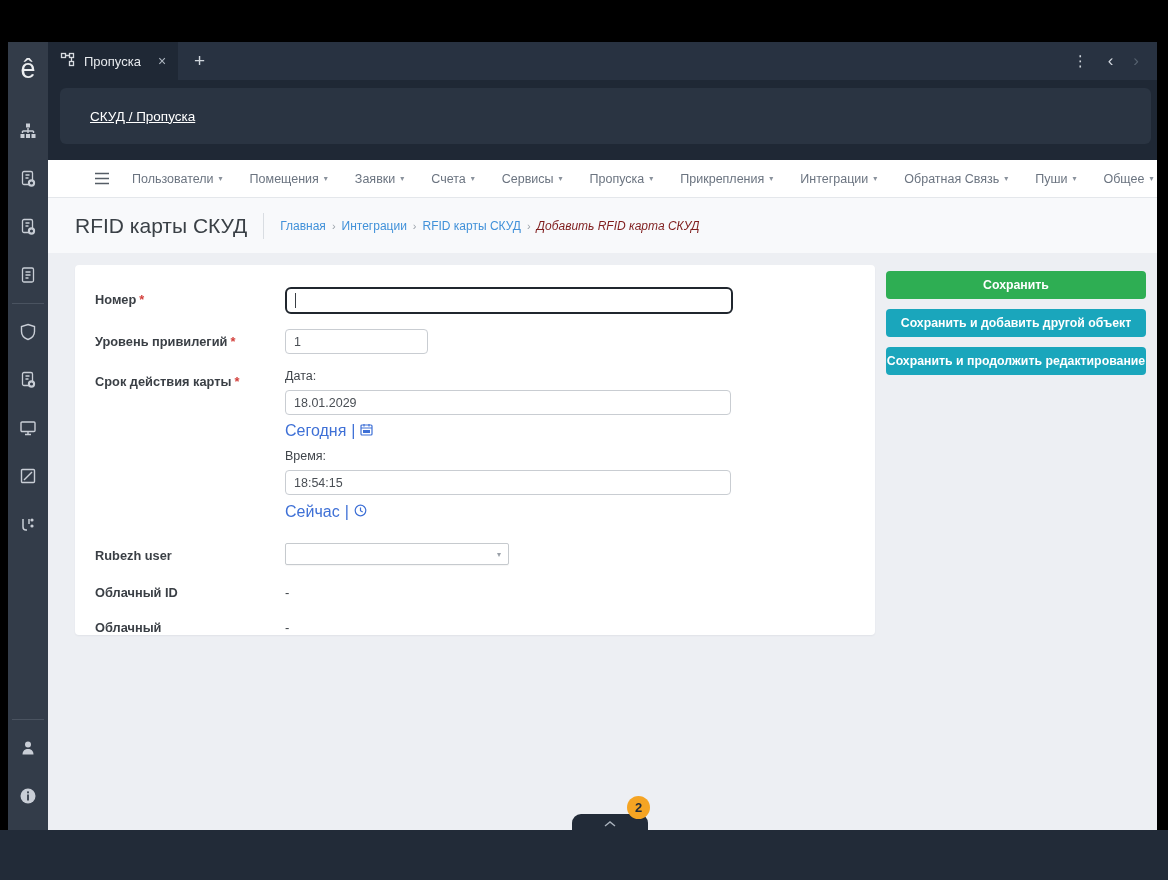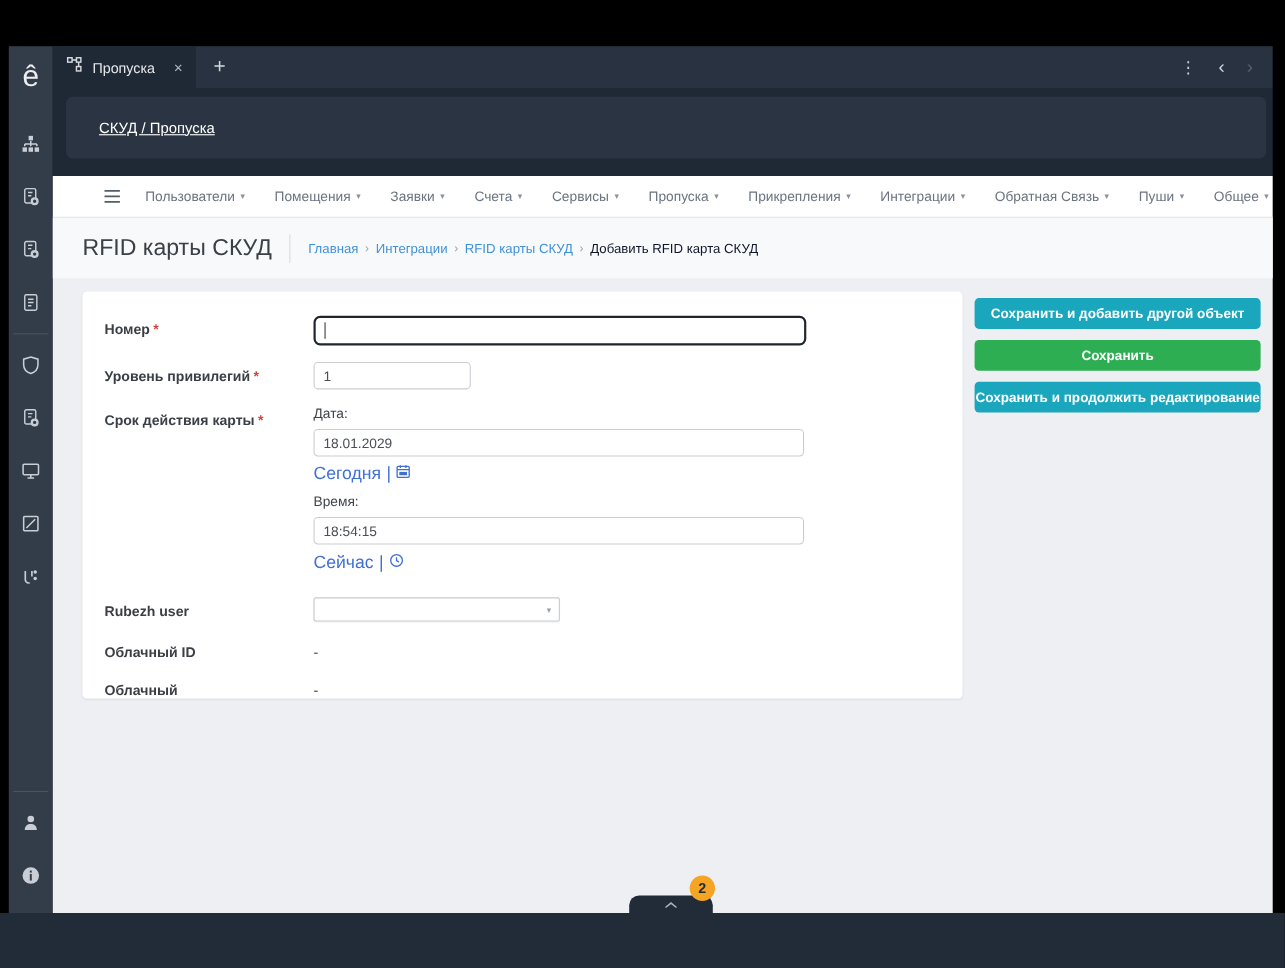--- a/index.html
+++ b/index.html
@@ -44,21 +44,21 @@
   .nav-user { margin-left:auto; cursor:pointer; display:flex; align-items:center; }
 
   
   .page { left:48px; top:198px; width:1109px; height:632px; background:#edeff3; }
   .title-band { position:absolute; left:0; top:0; width:100%; height:55px; background:#f8f9fb;
     display:flex; align-items:center; padding-left:27px; }
   .page-title { color:#3a4046; font-size:21px; }
   .title-sep { width:1px; height:26px; background:#d9dde2; margin:0 16px; }
   .crumbs { font-size:12px; display:flex; align-items:center; gap:6px; }
   .crumb-link { color:#4191d9; cursor:pointer; }
-  .crumb-cur { color:#0f172a; }
+  .crumb-cur { color:#7f1d1d;font-style:italic; }
   .crumb-sep { color:#9aa1a9; font-size:11px; }
 
   
   .card { position:absolute; left:27px; top:67px; width:800px; height:370px; background:#fff;
     border-radius:4px; box-shadow:0 1px 2px rgba(30,40,60,.06); padding:22px 20px 0 20px; }
   .frow { display:flex; margin-bottom:15px; }
   .flabel { width:190px; padding-top:5px; font-size:12.8px; font-weight:bold; color:#3a3f45; }
   .req { color:#d3403c; margin-left:3px; }
   .fctrl { flex:1; }
   .inp { font-family:"Liberation Sans",sans-serif; font-size:12.5px; color:#4a4f55;
@@ -375,22 +375,22 @@
     <div class="frow">
       <div class="flabel">Облачный</div>
       <div class="fctrl">
           <div class="ro-val">-</div>
         </div>
     </div>
 
   </div>
 
   <div class="actions">
+    <button class="btn btn-green">Сохранить</button>
     <button class="btn btn-teal">Сохранить и добавить другой объект</button>
-    <button class="btn btn-green">Сохранить</button>
     <button class="btn btn-teal">Сохранить и продолжить редактирование</button>
   </div>
 
 </div>
 
 <div class="abs handle">
   <span>
     <svg width="12" height="6" viewBox="0 0 12 6" fill="none" stroke="#aab2bc" stroke-width="1.4">
       <path d="M1 5 L6 1 L11 5"></path>
     </svg>

